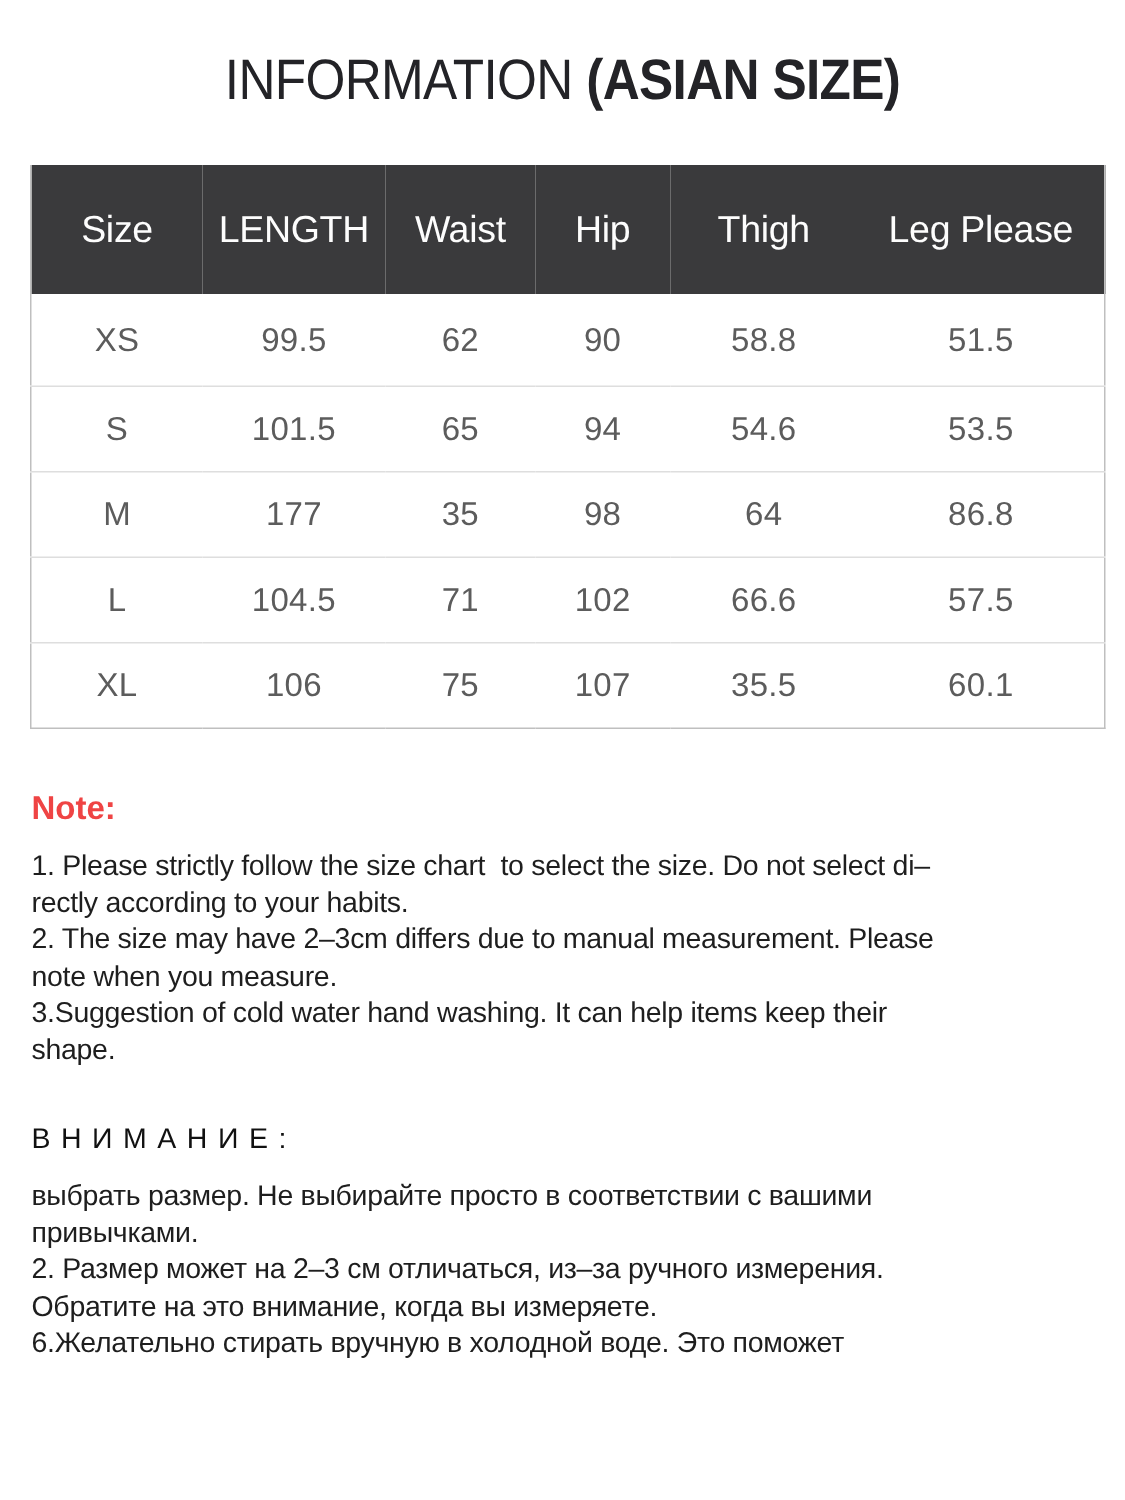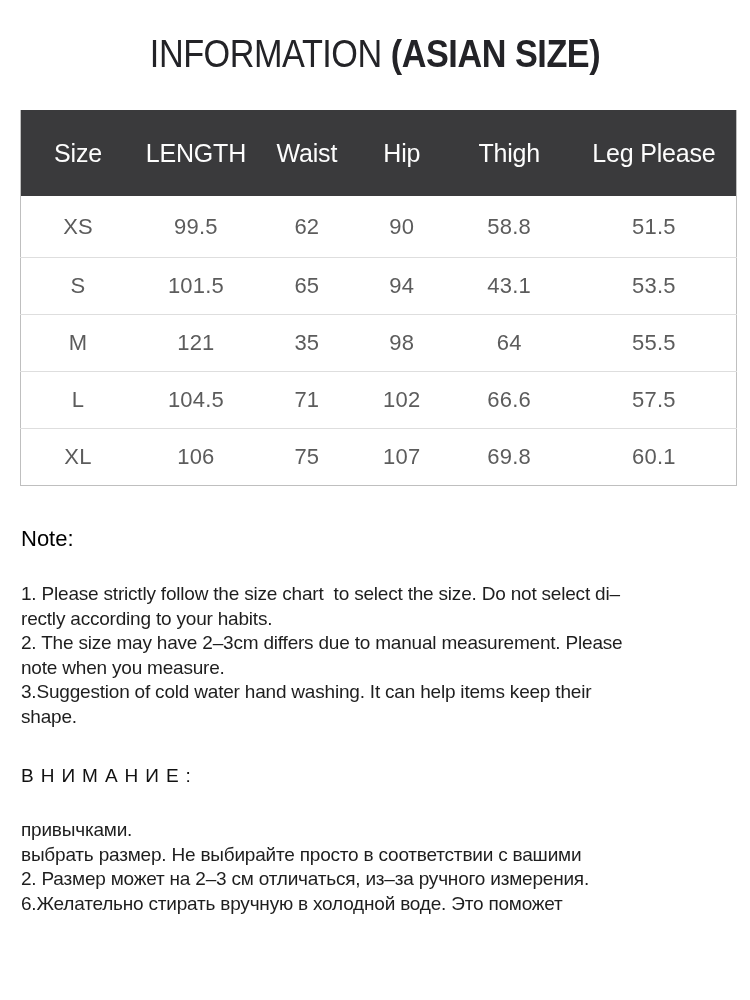--- a/index.html
+++ b/index.html
@@ -70,25 +70,25 @@
   .col-waist { width: 14%; }
   .col-hip   { width: 12.5%; }
   .col-thigh { width: 17.5%; }
   .col-leg   { width: 23%; }
 
   
   .content { padding: 0 18px 0 21px; }
   .note-heading {
     margin: 40px 0 0 0;
     font-size: 22px;
-    font-weight: 400;
-    color: #000000;
+    font-weight: 700;
+    color: #ef4444;
     line-height: 26px;
   }
-  .para { margin-top: 30px; }
+  .para { margin-top: 14px; }
   .para .line {
     font-size: 19px;
     line-height: 24.5px;
     letter-spacing: -0.2px;
     white-space: pre;
     color: #1e1e1e;
   }
   .attention-heading {
     margin: 34px 0 0 0;
     font-size: 19px;
@@ -131,64 +131,65 @@
         <td>62</td>
         <td>90</td>
         <td>58.8</td>
         <td>51.5</td>
       </tr>
       <tr>
         <td>S</td>
         <td>101.5</td>
         <td>65</td>
         <td>94</td>
-        <td>43.1</td>
+        <td>54.6</td>
         <td>53.5</td>
       </tr>
       <tr>
         <td>M</td>
-        <td>121</td>
+        <td>177</td>
         <td>35</td>
         <td>98</td>
         <td>64</td>
-        <td>55.5</td>
+        <td>86.8</td>
       </tr>
       <tr>
         <td>L</td>
         <td>104.5</td>
         <td>71</td>
         <td>102</td>
         <td>66.6</td>
         <td>57.5</td>
       </tr>
       <tr>
         <td>XL</td>
         <td>106</td>
         <td>75</td>
         <td>107</td>
-        <td>69.8</td>
+        <td>35.5</td>
         <td>60.1</td>
       </tr>
     </tbody>
   </table>
 
   <div class="content">
 
     <h2 class="note-heading">Note:</h2>
     <div class="para">
       <div class="line">1. Please strictly follow the size chart  to select the size. Do not select di–</div>
       <div class="line">rectly according to your habits.</div>
       <div class="line">2. The size may have 2–3cm differs due to manual measurement. Please</div>
       <div class="line">note when you measure.</div>
       <div class="line">3.Suggestion of cold water hand washing. It can help items keep their</div>
       <div class="line">shape.</div>
     </div>
 
     <h2 class="attention-heading">ВНИМАНИЕ:</h2>
     <div class="para">
+      <div class="line">выбрать размер. Не выбирайте просто в соответствии с вашими</div>
       <div class="line">привычками.</div>
-      <div class="line">выбрать размер. Не выбирайте просто в соответствии с вашими</div>
       <div class="line">2. Размер может на 2–3 см отличаться, из–за ручного измерения.</div>
+      <div class="line">Обратите на это внимание, когда вы измеряете.</div>
       <div class="line">6.Желательно стирать вручную в холодной воде. Это поможет</div>
     </div>
 
   </div>
 </div>
 
 </body></html>

